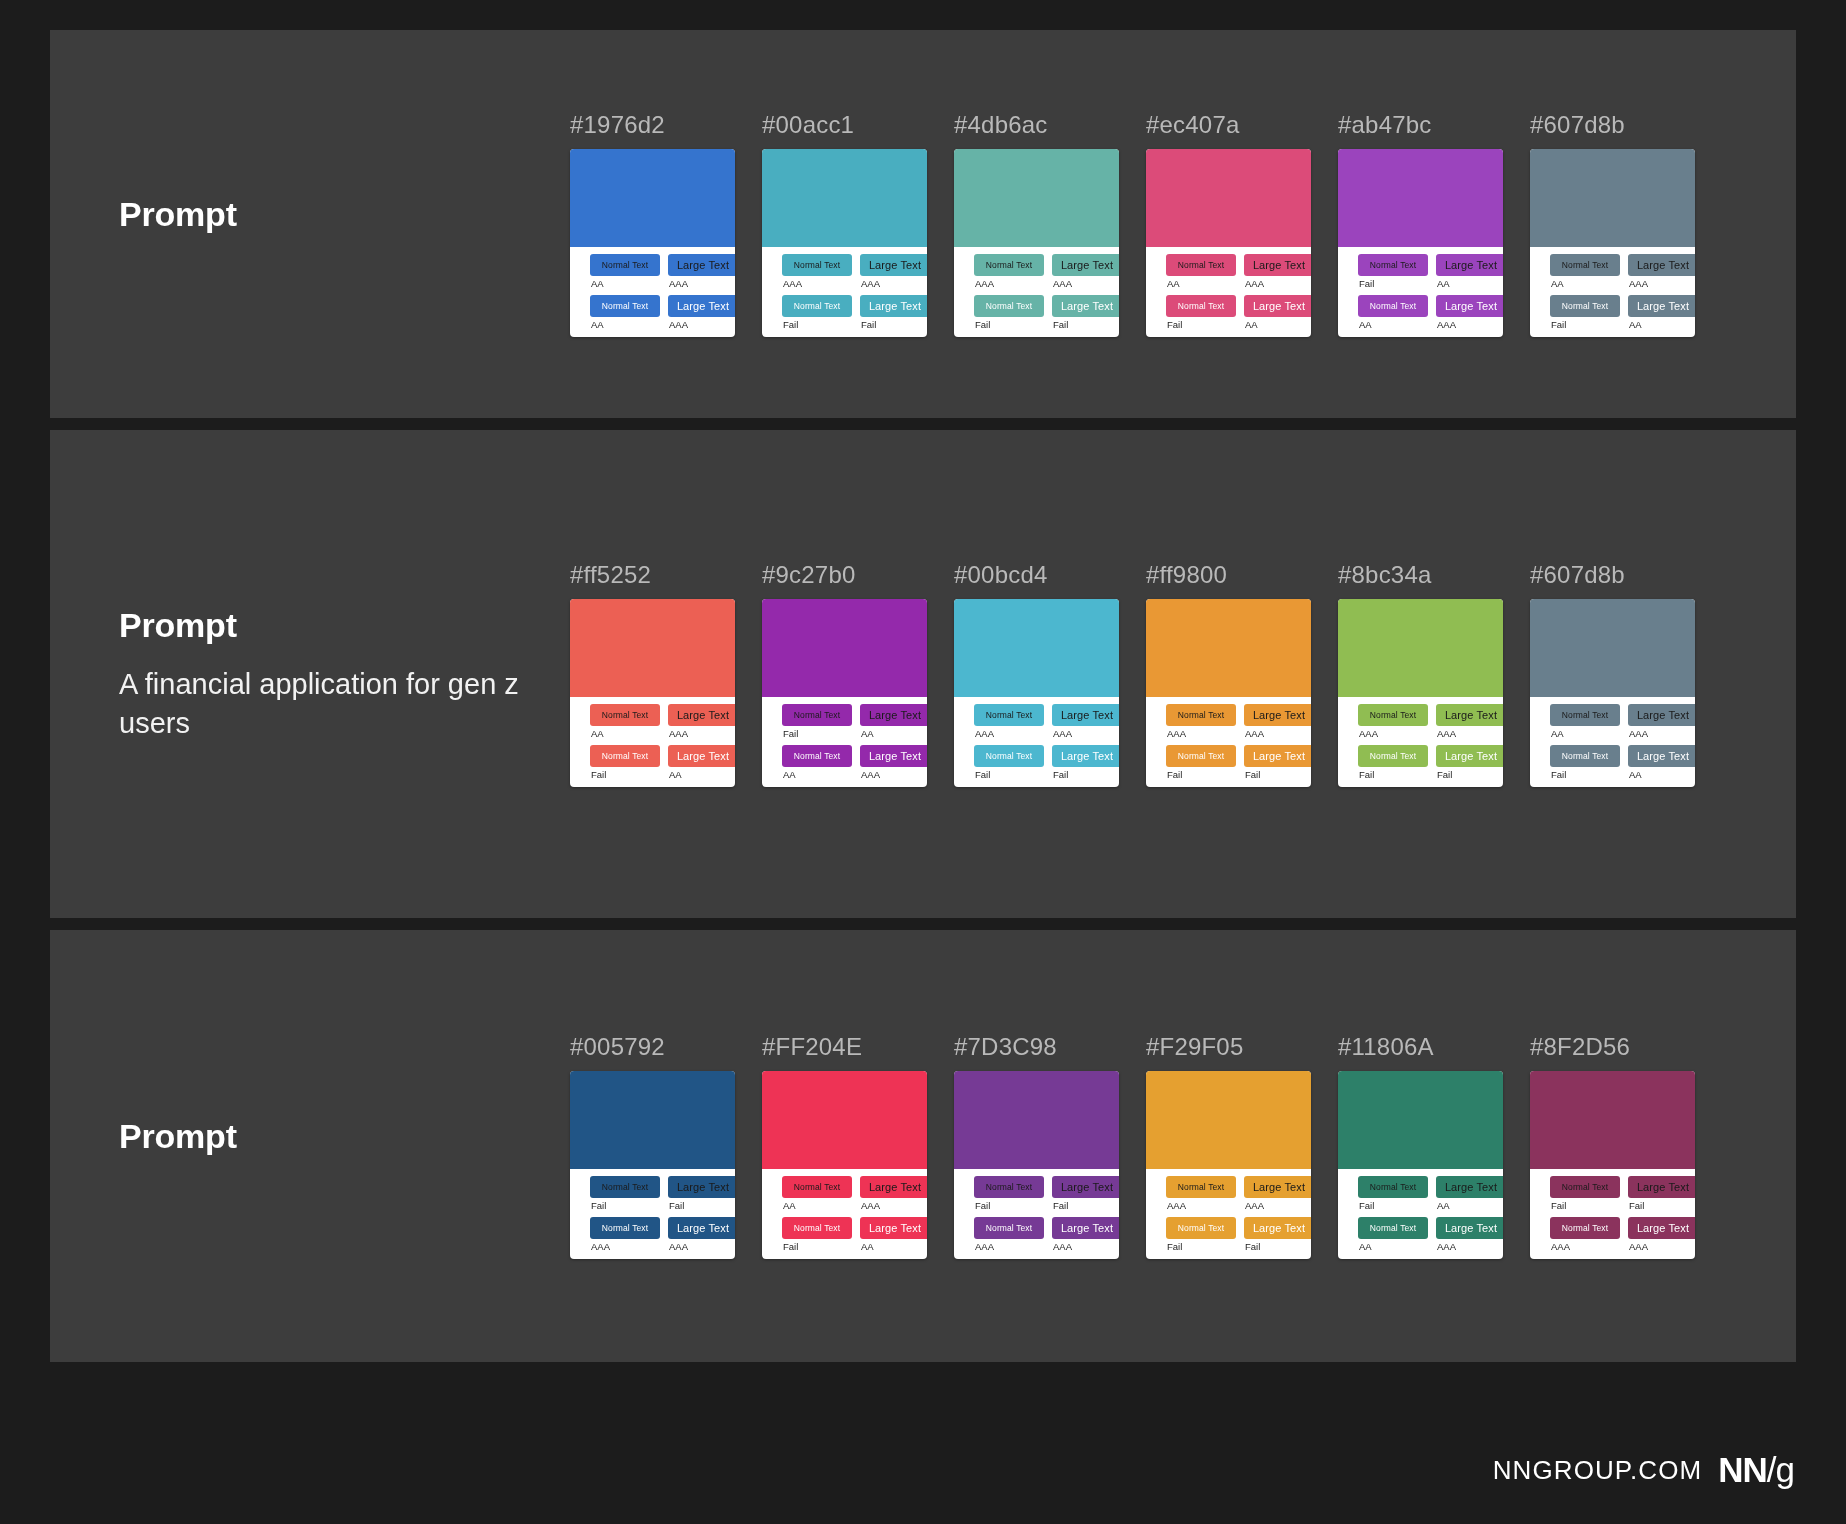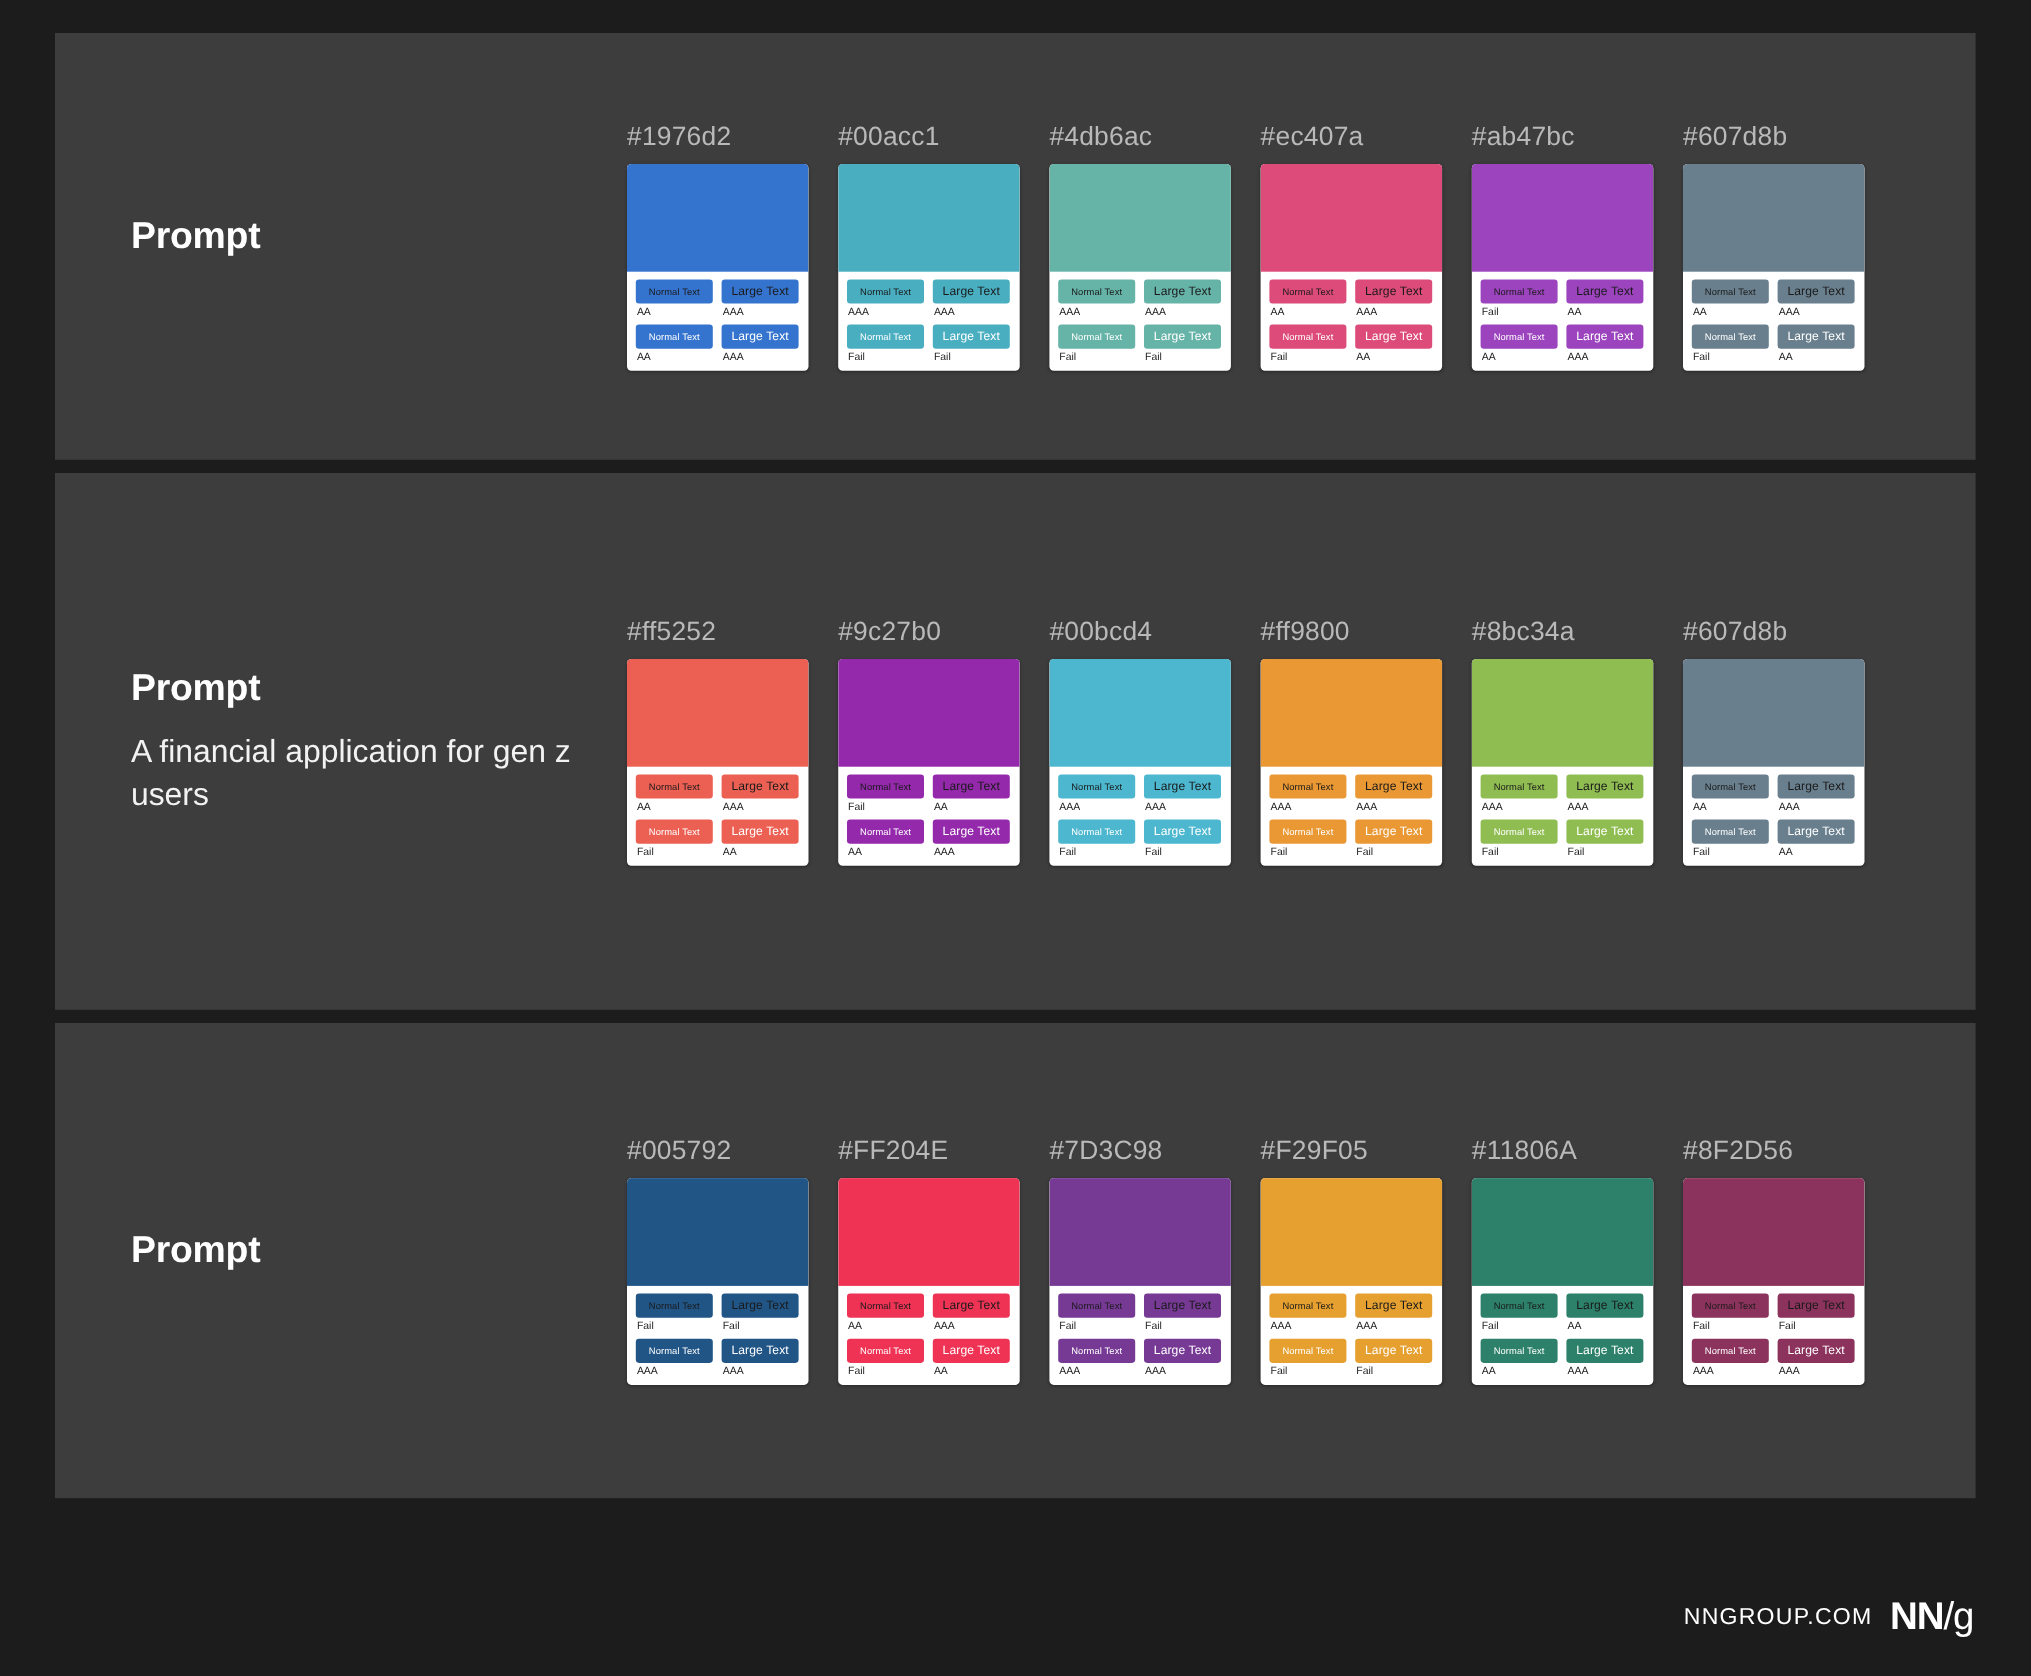--- a/index.html
+++ b/index.html
@@ -79,21 +79,21 @@
     overflow: hidden;
     box-shadow: 0 1px 3px rgba(0,0,0,0.35);
   }
 
   .card-color {
     height: 98px;
     width: 100%;
   }
 
   .card-body {
-    padding: 7px 8px 8px 8px;
+    padding: 7px 8px 8px 20px;
   }
 
   .btn-row {
     display: flex;
     gap: 8px;
   }
 
   .btn-cell { width: 70px; flex: 0 0 70px; }
 
   .btn {
@@ -122,21 +122,21 @@
   .footer {
     position: absolute;
     right: 52px;
     bottom: 34px;
     display: flex;
     align-items: center;
     gap: 16px;
     color: #ffffff;
   }
   .footer-site {
-    font-size: 21px;
+    font-size: 26px;
     letter-spacing: 1.1px;
   }
   .footer-logo {
     font-size: 35px;
     font-weight: bold;
     letter-spacing: -1px;
   }
   .footer-logo .slash { font-weight: normal; }
 </style>
 </head>

